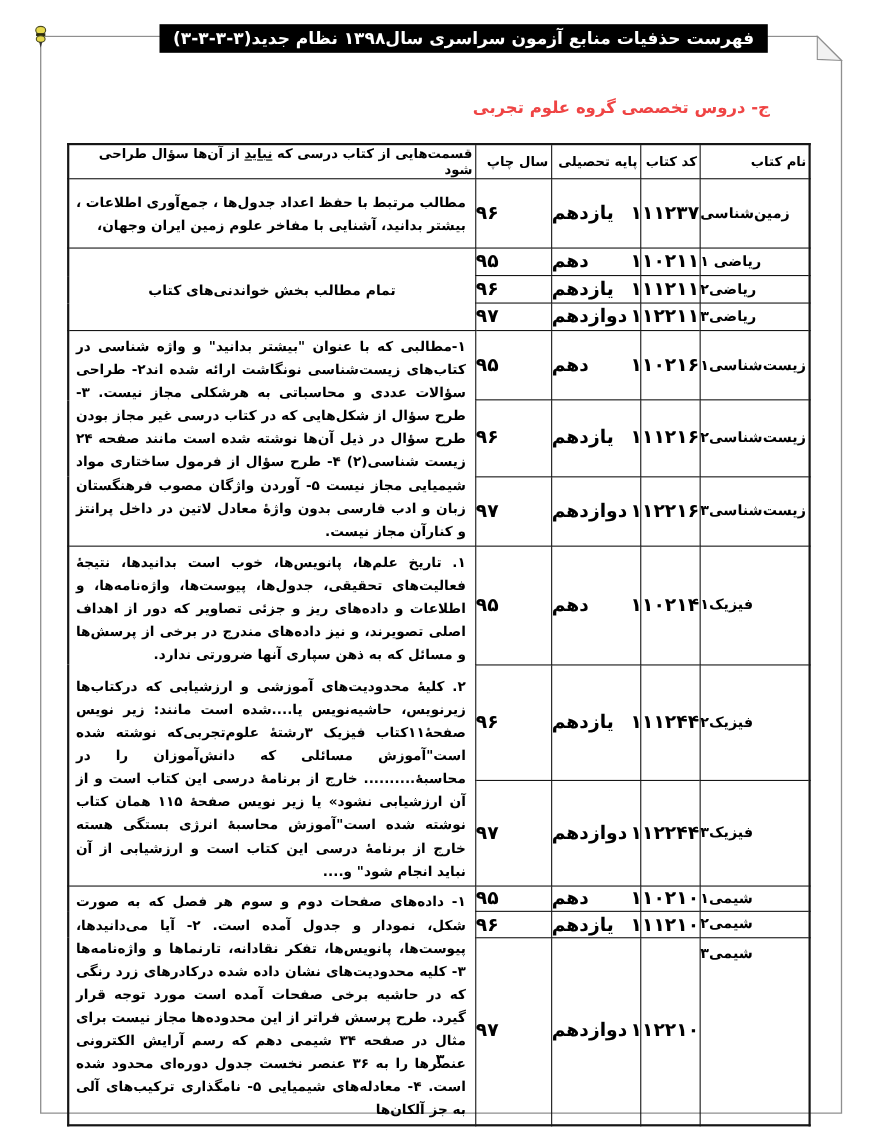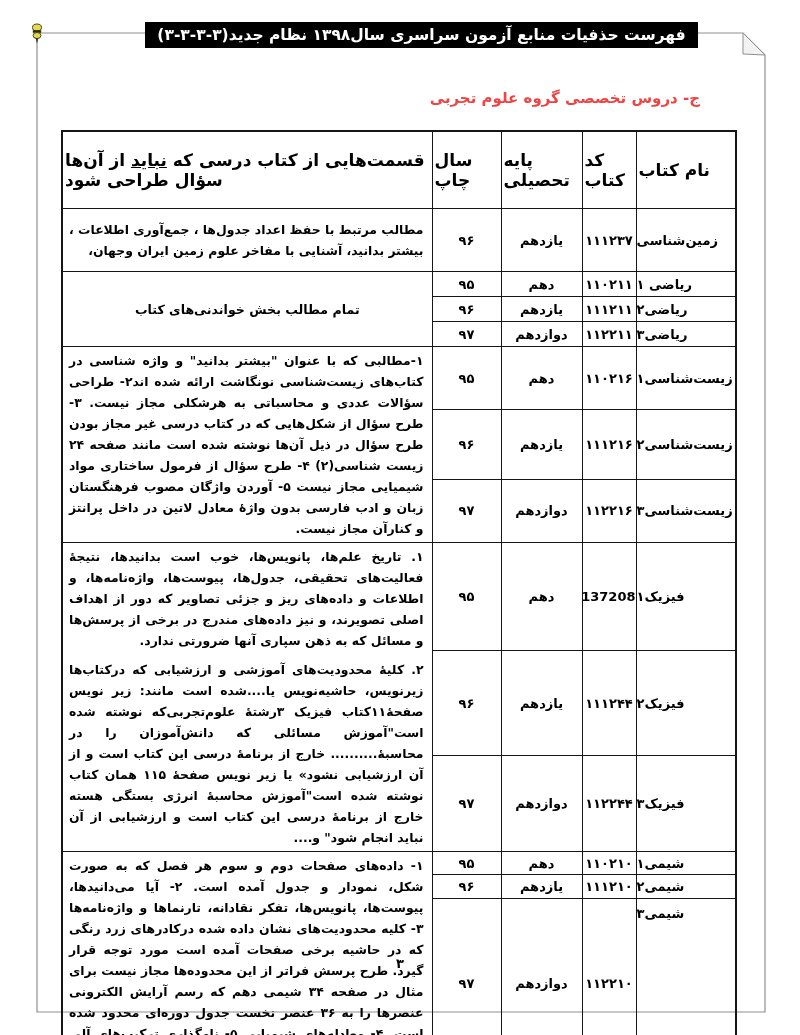--- a/index.html
+++ b/index.html
@@ -22,22 +22,22 @@
   
   .section-heading{
     position:absolute;right:100px;top:89px;direction:rtl;
     font-size:15px;font-weight:bold;color:#ef4444;
   }
   
   .table-wrap{position:absolute;left:63px;top:130px;width:674px;direction:rtl;}
   table{border-collapse:collapse;width:674px;table-layout:fixed;}
   th,td{border:1px solid #161616;font-weight:bold;color:#000;padding:0;}
   table{border:2px solid #161616;}
-  th{font-size:17px;height:25px;text-align:left;vertical-align:middle;padding:18px 2px;}
-  td.c{font-size:13px;text-align:center;vertical-align:middle;}
+  th{font-size:12px;height:25px;text-align:right;vertical-align:middle;padding:1px 2px;}
+  td.c{font-size:17px;text-align:left;vertical-align:middle;}
   td.name{font-size:13px;text-align:left;vertical-align:middle;}
   td.name-top{vertical-align:top;padding-top:7px;}
   td.desc{
     font-size:12.4px;line-height:21px;text-align:justify;text-justify:inter-word;
     vertical-align:top;padding:3px 8px 3px 6px;margin-top:28px;
   }
   td.desc-mid{vertical-align:middle;}
   td.desc-center{font-size:12.6px;text-align:center;vertical-align:middle;padding:2px 8px;margin-left:36px;}
   td .p2{margin-top:8px;}
   .u{text-decoration:underline;}
@@ -143,21 +143,21 @@
     </tr>
     <tr class="h-bio3">
       <td class="name">زیست‌شناسی۳</td>
       <td class="c">۱۱۲۲۱۶</td>
       <td class="c">دوازدهم</td>
       <td class="c">۹۷</td>
     </tr>
 
     <tr class="h-phy1">
       <td class="name">فیزیک۱</td>
-      <td class="c">137208</td>
+      <td class="c">۱۱۰۲۱۴</td>
       <td class="c">دهم</td>
       <td class="c">۹۵</td>
       <td class="desc" rowspan="3">
         <div>۱. تاریخ علم‌ها، پانویس‌ها، خوب است بدانیدها، نتیجهٔ فعالیت‌های تحقیقی، جدول‌ها، پیوست‌ها، واژه‌نامه‌ها، و اطلاعات و داده‌های ریز و جزئی تصاویر که دور از اهداف اصلی تصویرند، و نیز داده‌های مندرج در برخی از پرسش‌ها و مسائل که به ذهن سپاری آنها ضرورتی ندارد.</div>
         <div class="p2">۲. کلیهٔ محدودیت‌های آموزشی و ارزشیابی که درکتاب‌ها زیرنویس، حاشیه‌نویس یا....شده است مانند: زیر نویس صفحهٔ۱۱کتاب فیزیک ۳رشتهٔ علوم‌تجربی‌که نوشته شده است"آموزش مسائلی که دانش‌آموزان را در محاسبهٔ.......... خارج از برنامهٔ درسی این کتاب است و از آن ارزشیابی نشود» یا زیر نویس صفحهٔ ۱۱۵ همان کتاب نوشته شده است"آموزش محاسبهٔ انرژی بستگی هسته خارج از برنامهٔ درسی این کتاب است و ارزشیابی از آن نباید انجام شود" و....</div>
       </td>
     </tr>
     <tr class="h-phy2">
       <td class="name">فیزیک۲</td>
       <td class="c">۱۱۱۲۴۴</td>

